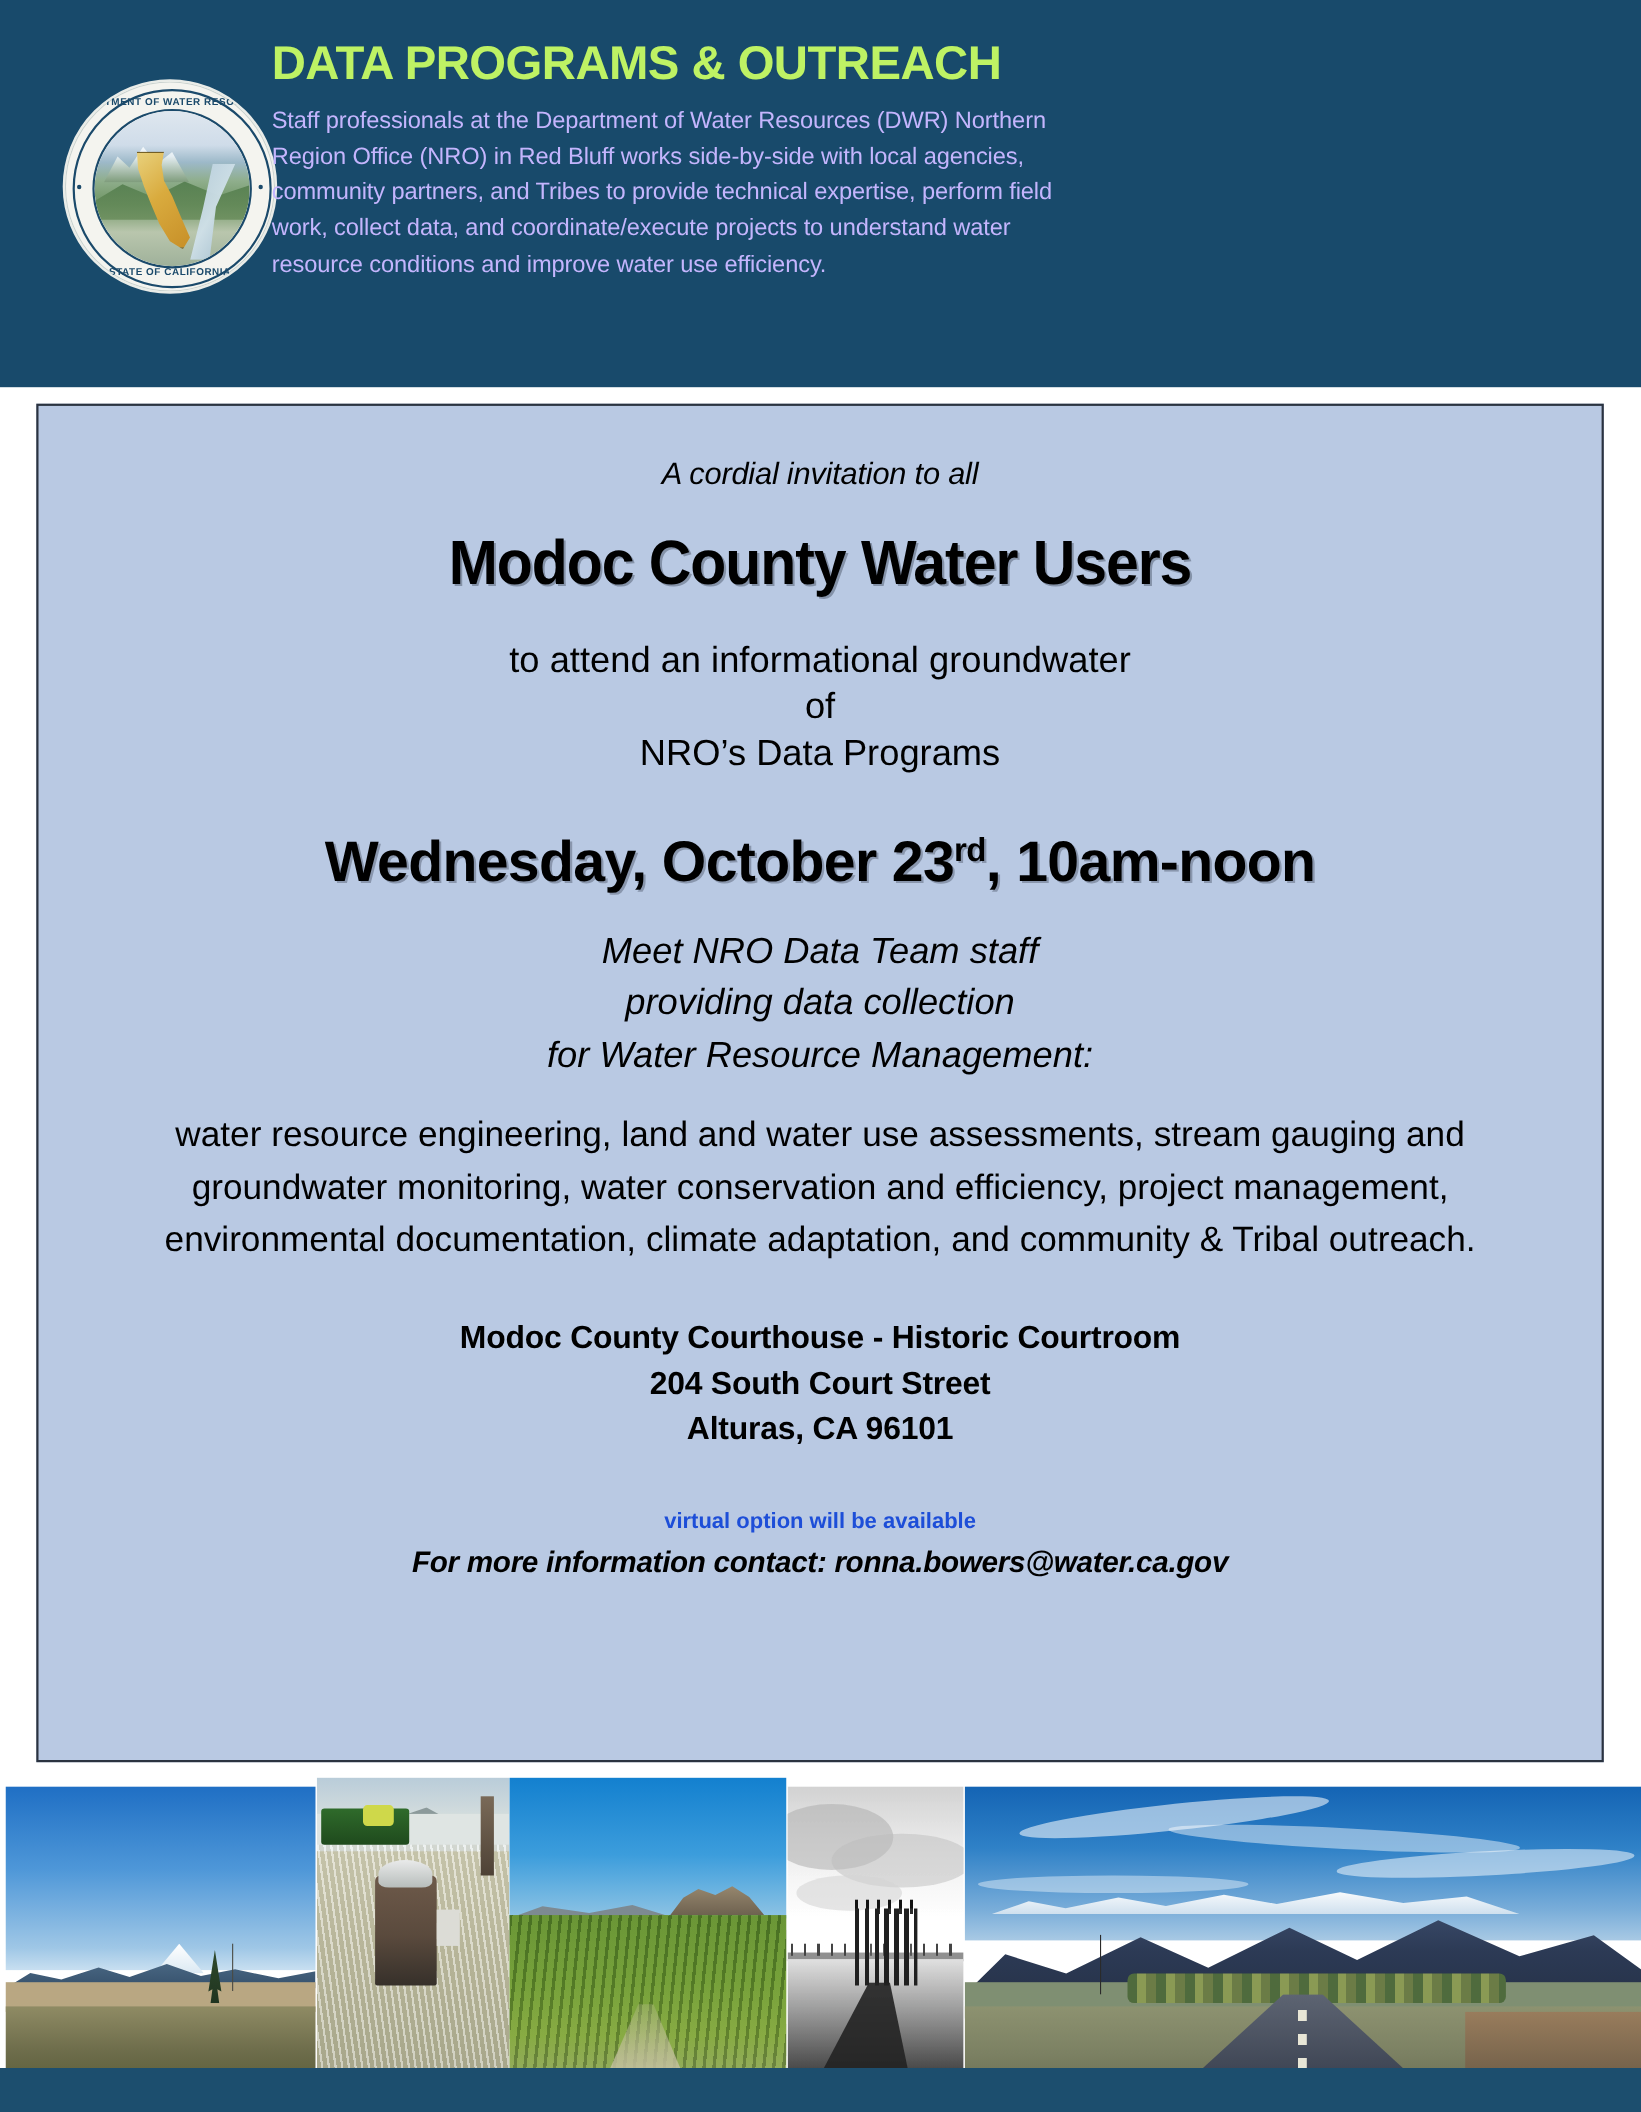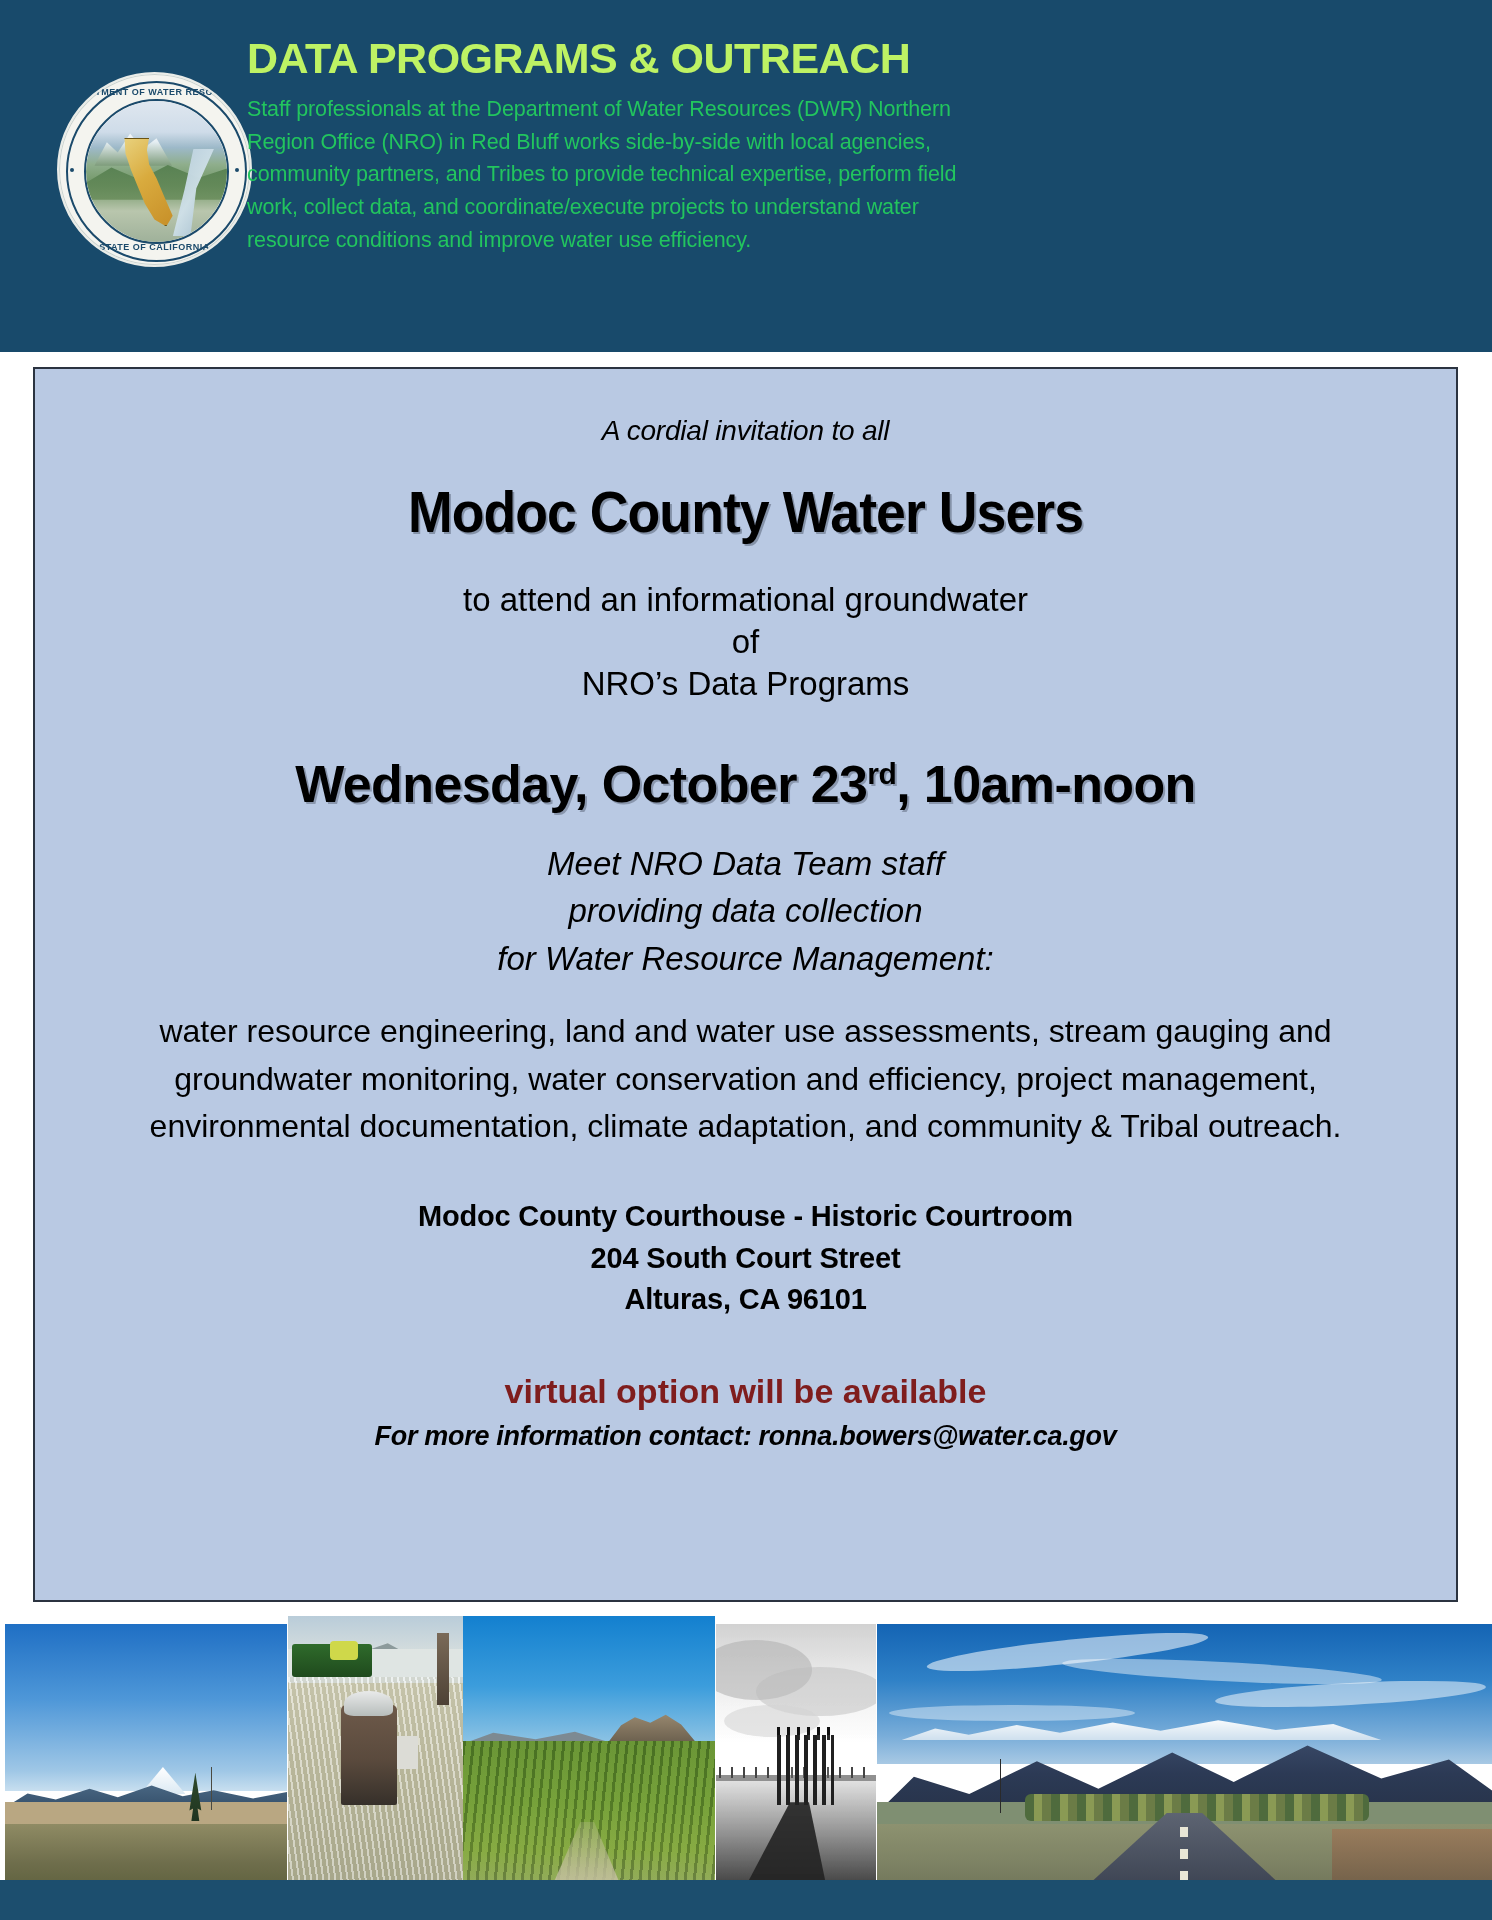--- a/index.html
+++ b/index.html
@@ -132,21 +132,21 @@
   .header-title {
     color:#bef264;
     font-family:"Liberation Sans", sans-serif;
     font-weight:bold;
     font-size:43px;
     line-height:1.05;
     letter-spacing:-0.5px;
     margin-bottom:12px;
   }
   .header-body {
-    color:#22c55e;
+    color:#c4b5fd;
     font-family:"Liberation Sans", sans-serif;
     font-size:21.5px;
     line-height:1.52;
     font-weight:400;
     letter-spacing:-0.1px;
   }
 
   
   .content-box {
     position:absolute;
@@ -223,22 +223,22 @@
     font-weight:bold;
     font-size:29px;
     margin-top:46px;
     line-height:1.42;
     letter-spacing:-0.2px;
   }
 
   .virtual {
     font-family:"Liberation Sans", sans-serif;
     font-weight:bold;
-    font-size:34px;
-    color:#7f1d1d;
+    font-size:20px;
+    color:#1d4ed8;
     margin-top:52px;
   }
 
   .contact {
     font-family:"Liberation Sans", sans-serif;
     font-weight:bold;
     font-style:italic;
     font-size:27px;
     margin-top:10px;
     letter-spacing:-0.3px;

